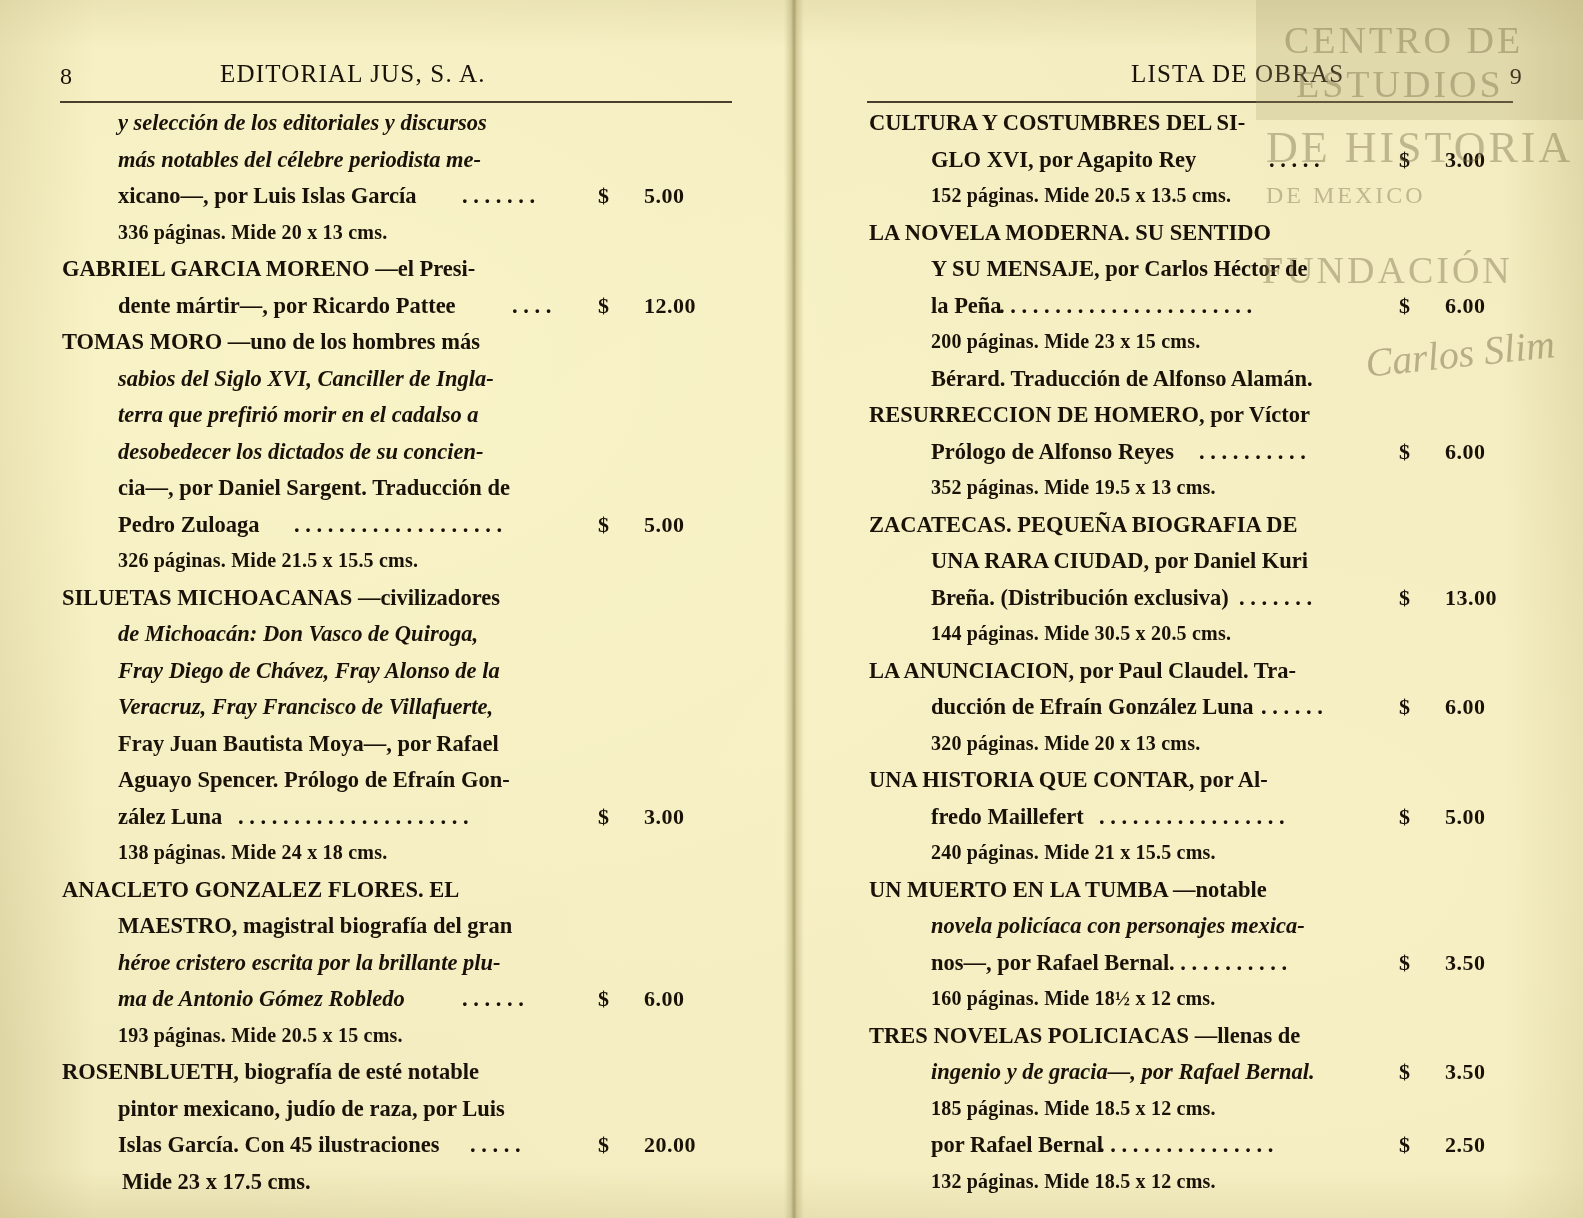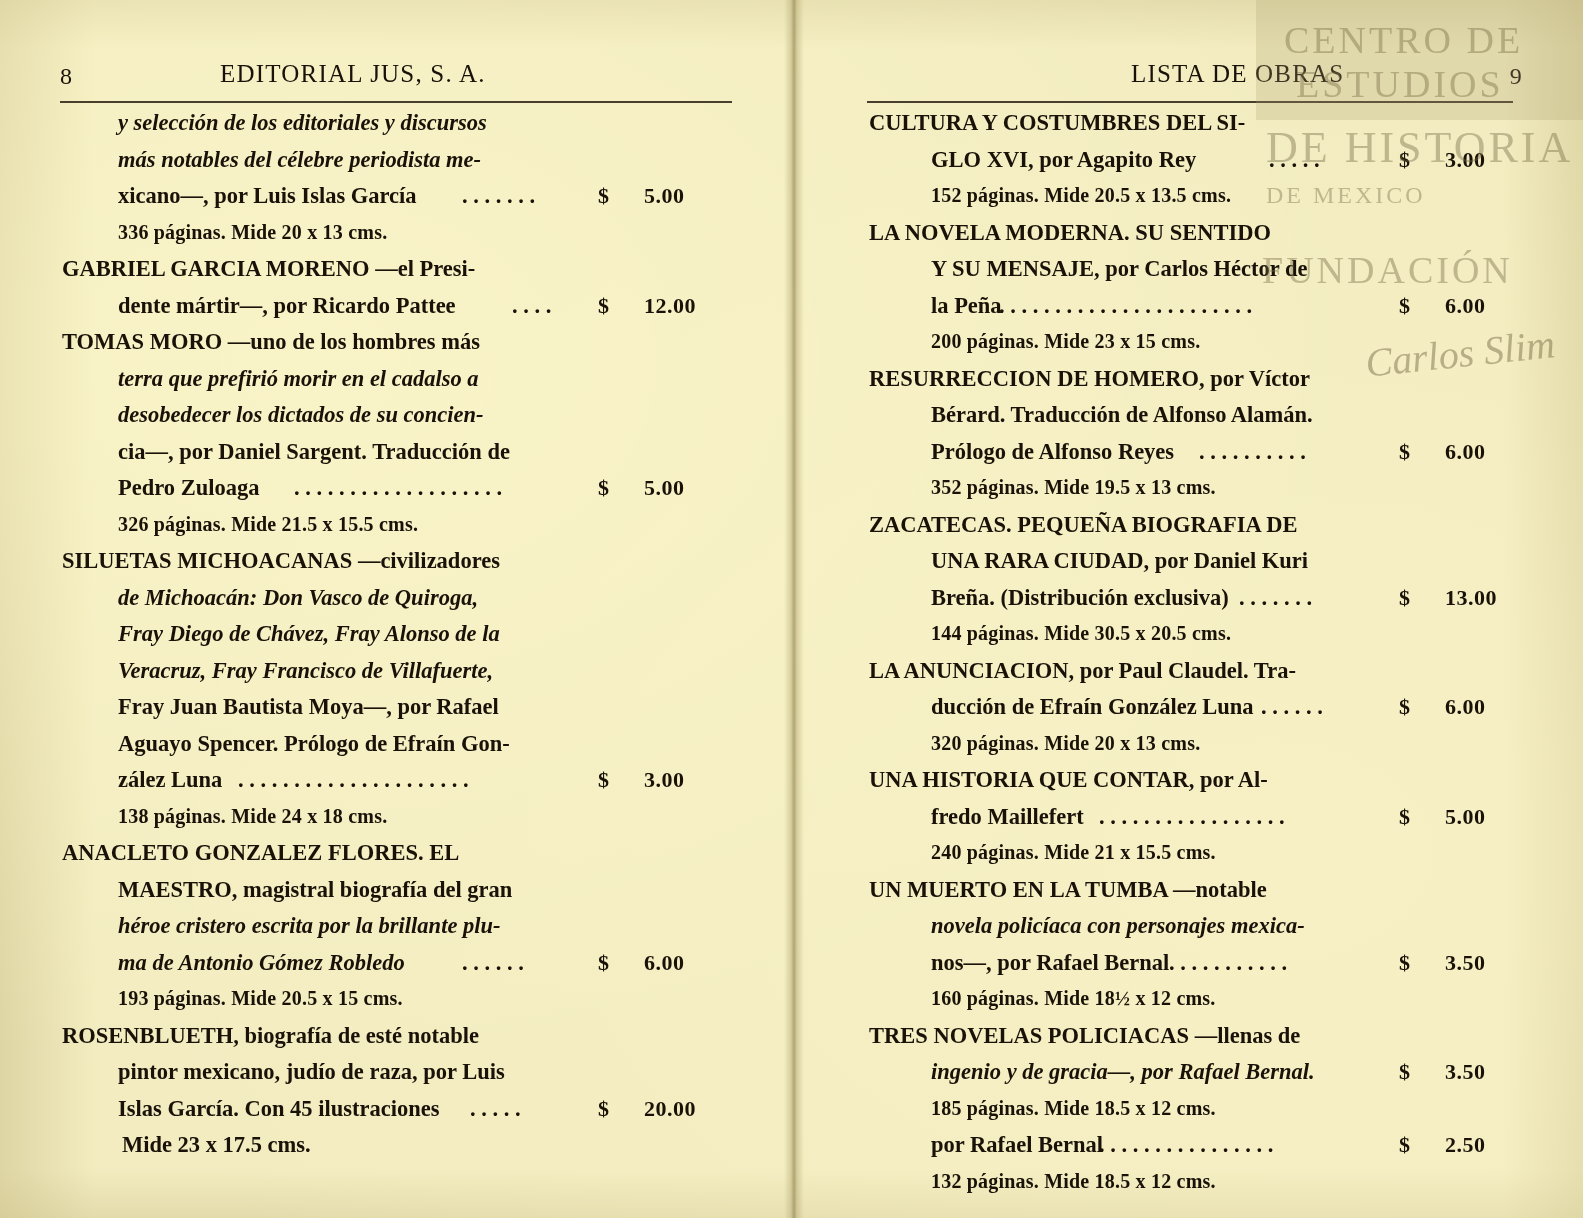--- a/index.html
+++ b/index.html
@@ -201,20 +201,23 @@
           <span class="cur">$</span>
           <span class="amt">12.00</span>
         </div>
       </div>
 
       <div class="entry">
         <div class="ln">
             <span class="txt">TOMAS MORO —uno de los hombres más</span>
           </div>
         <div class="ln ind">
+            <span class="txt it">sabios del Siglo XVI, Canciller de Ingla-</span>
+          </div>
+        <div class="ln ind">
             <span class="txt it">terra que prefirió morir en el cadalso a</span>
           </div>
         <div class="ln ind">
             <span class="txt it">desobedecer los dictados de su concien-</span>
           </div>
         <div class="ln ind">
             <span class="txt">cia—, por Daniel Sargent. Traducción de</span>
           </div>
         <div class="ln ind">
           <span class="txt">Pedro Zuloaga</span>
@@ -337,25 +340,25 @@
           <span class="dots" style="left:130px;">. . . . . . . . . . . . . . . . . . . . . . .</span>
           <span class="cur">$</span>
           <span class="amt">6.00</span>
         </div>
         <div class="ln ind2">
             <span class="txt small">200 páginas.  Mide 23 x 15 cms.</span>
           </div>
       </div>
 
       <div class="entry">
+        <div class="ln ind2">
+            <span class="txt">Bérard.  Traducción  de  Alfonso  Alamán.</span>
+          </div>
         <div class="ln">
             <span class="txt">RESURRECCION DE HOMERO, por Víctor</span>
-          </div>
-        <div class="ln ind2">
-            <span class="txt">Bérard.  Traducción  de  Alfonso  Alamán.</span>
           </div>
         <div class="ln ind2">
           <span class="txt">Prólogo de Alfonso Reyes</span>
           <span class="dots" style="left:330px;">. . . . . . . . . .</span>
           <span class="cur">$</span>
           <span class="amt">6.00</span>
         </div>
         <div class="ln ind2">
             <span class="txt small">352 páginas.  Mide 19.5 x 13 cms.</span>
           </div>

